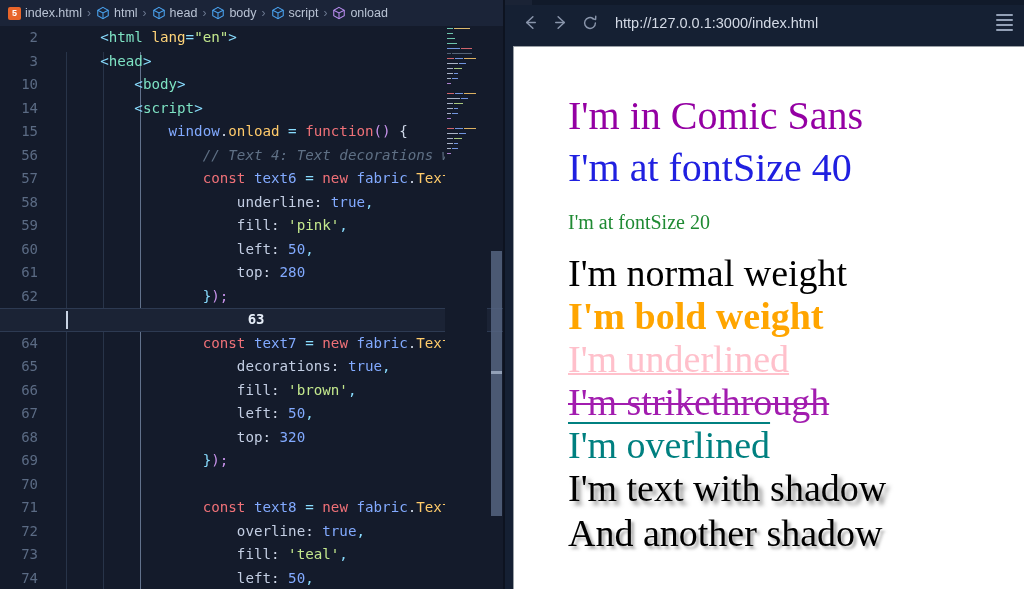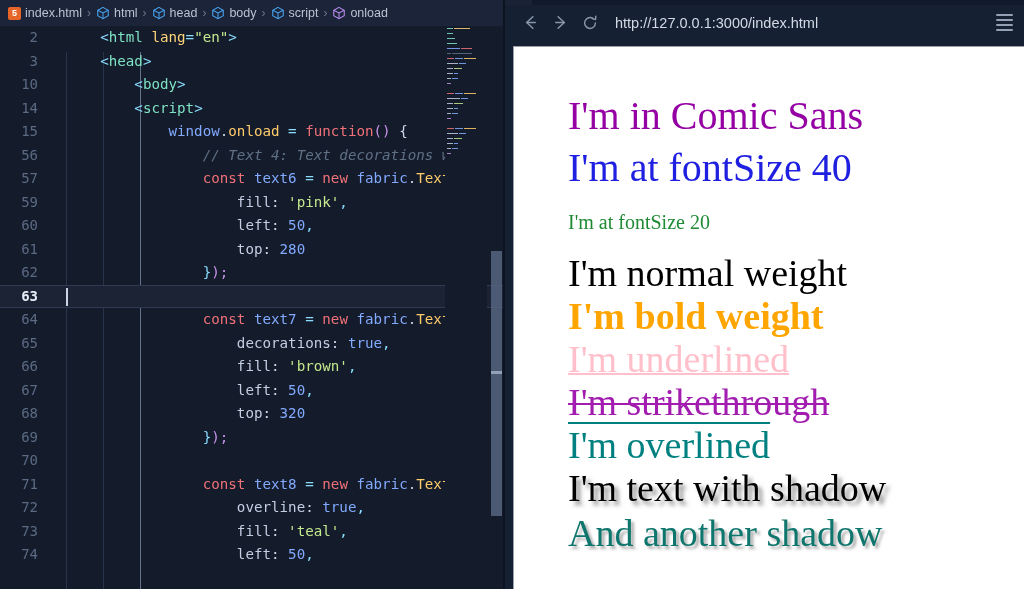--- a/index.html
+++ b/index.html
@@ -52,21 +52,21 @@
     line-height: 23.5px;
     overflow: hidden;
   }
   .line {
     position: relative;
     height: 23.5px;
     display: flex;
     align-items: center;
     white-space: pre;
   }
-  .line.active { background: #1b2335; }
+  .line.active { background: #1b2335; flex-direction: column; }
   .line.active::before {
     content: ""; position: absolute; left: 0; right: 0; top: 0; height: 1px;
     background: #2d3a52;
   }
   .line.active::after {
     content: ""; position: absolute; left: 0; right: 0; bottom: 0; height: 1px;
     background: #2d3a52;
   }
   .ln {
     width: 52px; text-align: right; padding-right: 14px;
@@ -247,20 +247,21 @@
         <div class="guide act" style="left:140px"></div>
       </div>
       <div id="code-lines">
           <div class="line"><span class="ln">2</span><span class="code"><span>    </span><span class="t-punc">&lt;</span><span class="t-tag">html</span><span class="t-plain"> </span><span class="t-attr">lang</span><span class="t-punc">=</span><span class="t-str">"en"</span><span class="t-punc">&gt;</span></span></div>
           <div class="line"><span class="ln">3</span><span class="code"><span>    </span><span class="t-punc">&lt;</span><span class="t-tag">head</span><span class="t-punc">&gt;</span></span></div>
           <div class="line"><span class="ln">10</span><span class="code"><span>        </span><span class="t-punc">&lt;</span><span class="t-tag">body</span><span class="t-punc">&gt;</span></span></div>
           <div class="line"><span class="ln">14</span><span class="code"><span>        </span><span class="t-punc">&lt;</span><span class="t-tag">script</span><span class="t-punc">&gt;</span></span></div>
           <div class="line"><span class="ln">15</span><span class="code"><span>            </span><span class="t-var">window</span><span class="t-plain">.</span><span class="t-fn">onload</span><span class="t-punc"> = </span><span class="t-kw">function</span><span class="t-paren">()</span><span class="t-plain"> {</span></span></div>
           <div class="line"><span class="ln">56</span><span class="code"><span>                </span><span class="t-comment">// Text 4: Text decorations wi</span></span></div>
           <div class="line"><span class="ln">57</span><span class="code"><span>                </span><span class="t-kw">const</span><span class="t-plain"> </span><span class="t-var">text6</span><span class="t-plain"> </span><span class="t-punc">=</span><span class="t-plain"> </span><span class="t-kw">new</span><span class="t-plain"> </span><span class="t-var">fabric</span><span class="t-plain">.</span><span class="t-fn">Text</span><span class="t-paren">(</span><span class="t-str">'</span></span></div>
+          <div class="line"><span class="ln">58</span><span class="code"><span>                    </span><span class="t-prop">underline</span><span class="t-plain">: </span><span class="t-bool">true</span><span class="t-punc">,</span></span></div>
           <div class="line"><span class="ln">59</span><span class="code"><span>                    </span><span class="t-prop">fill</span><span class="t-plain">: </span><span class="t-str">'pink'</span><span class="t-punc">,</span></span></div>
           <div class="line"><span class="ln">60</span><span class="code"><span>                    </span><span class="t-prop">left</span><span class="t-plain">: </span><span class="t-numv">50</span><span class="t-punc">,</span></span></div>
           <div class="line"><span class="ln">61</span><span class="code"><span>                    </span><span class="t-prop">top</span><span class="t-plain">: </span><span class="t-numv">280</span></span></div>
           <div class="line"><span class="ln">62</span><span class="code"><span>                </span><span class="t-punc">}</span><span class="t-paren">)</span><span class="t-paren">;</span></span></div>
           <div class="line active"><span class="ln">63</span><span class="cursor"></span><span class="code"><span>                </span></span></div>
           <div class="line"><span class="ln">64</span><span class="code"><span>                </span><span class="t-kw">const</span><span class="t-plain"> </span><span class="t-var">text7</span><span class="t-plain"> </span><span class="t-punc">=</span><span class="t-plain"> </span><span class="t-kw">new</span><span class="t-plain"> </span><span class="t-var">fabric</span><span class="t-plain">.</span><span class="t-fn">Text</span><span class="t-paren">(</span><span class="t-str">'</span></span></div>
           <div class="line"><span class="ln">65</span><span class="code"><span>                    </span><span class="t-prop">decorations</span><span class="t-plain">: </span><span class="t-bool">true</span><span class="t-punc">,</span></span></div>
           <div class="line"><span class="ln">66</span><span class="code"><span>                    </span><span class="t-prop">fill</span><span class="t-plain">: </span><span class="t-str">'brown'</span><span class="t-punc">,</span></span></div>
           <div class="line"><span class="ln">67</span><span class="code"><span>                    </span><span class="t-prop">left</span><span class="t-plain">: </span><span class="t-numv">50</span><span class="t-punc">,</span></span></div>
           <div class="line"><span class="ln">68</span><span class="code"><span>                    </span><span class="t-prop">top</span><span class="t-plain">: </span><span class="t-numv">320</span></span></div>
@@ -420,19 +421,19 @@
         <div class="canvas-inner" id="canvas-inner">
             <div class="ctext" style="left: 54px; top: 48px; font-size: 40px; color: rgb(148, 0, 163); font-weight: normal;">I'm in Comic Sans</div>
             <div class="ctext" style="left: 54px; top: 100px; font-size: 40px; color: rgb(32, 32, 224); font-weight: normal;">I'm at fontSize 40</div>
             <div class="ctext" style="left: 54px; top: 165px; font-size: 20px; color: rgb(31, 138, 51); font-weight: normal;">I'm at fontSize 20</div>
             <div class="ctext" style="left: 54px; top: 207px; font-size: 38px; color: #000000; font-weight: normal;">I'm normal weight</div>
             <div class="ctext" style="left: 54px; top: 293px; font-size: 38px; color: rgb(255, 192, 203); font-weight: normal; text-decoration: underline 2px;">I'm underlined</div>
             <div class="ctext" style="left: 54px; top: 250px; font-size: 38px; color: rgb(255, 165, 0); font-weight: bold;">I'm bold weight</div>
             <div class="ctext" style="left: 54px; top: 336px; font-size: 38px; color: #a21caf; font-weight: normal; text-decoration: line-through 2px;">I'm strikethrough</div>
             <div class="ctext" style="left: 54px; top: 379px; font-size: 38px; color: rgb(0, 128, 128); font-weight: normal; text-decoration: overline 2px;">I'm overlined</div>
             <div class="ctext" style="left: 54px; top: 422px; font-size: 38px; color: rgb(0, 0, 0); font-weight: normal; text-shadow: rgba(120, 120, 120, 0.85) 4px 4px 4px;">I'm text with shadow</div>
-            <div class="ctext" style="left: 54px; top: 467px; font-size: 38px; color: #0f766e; font-weight: normal; text-shadow: rgba(150, 150, 150, 0.8) 3px 3px 3px;">And another shadow</div>
+            <div class="ctext" style="left: 54px; top: 467px; font-size: 38px; color: #000000; font-weight: normal; text-shadow: rgba(150, 150, 150, 0.8) 3px 3px 3px;">And another shadow</div>
           </div>
       </div>
     </div>
   </div>
 
 </div>
 
 </body></html>

